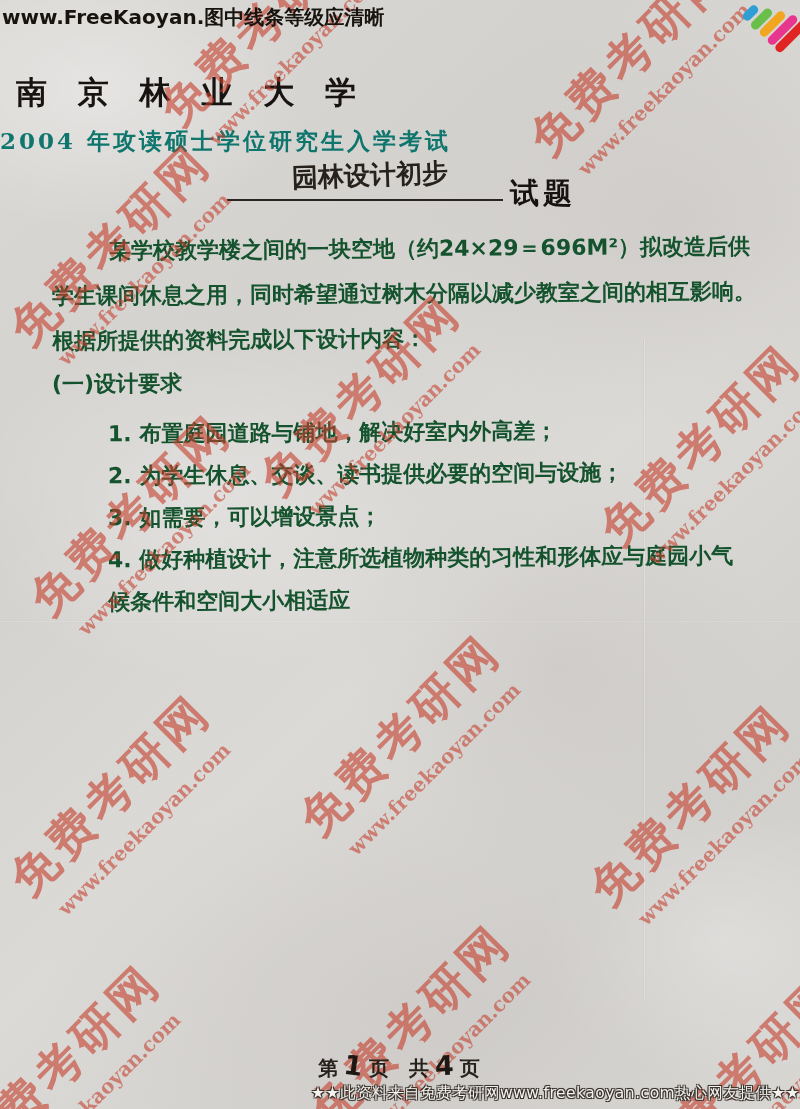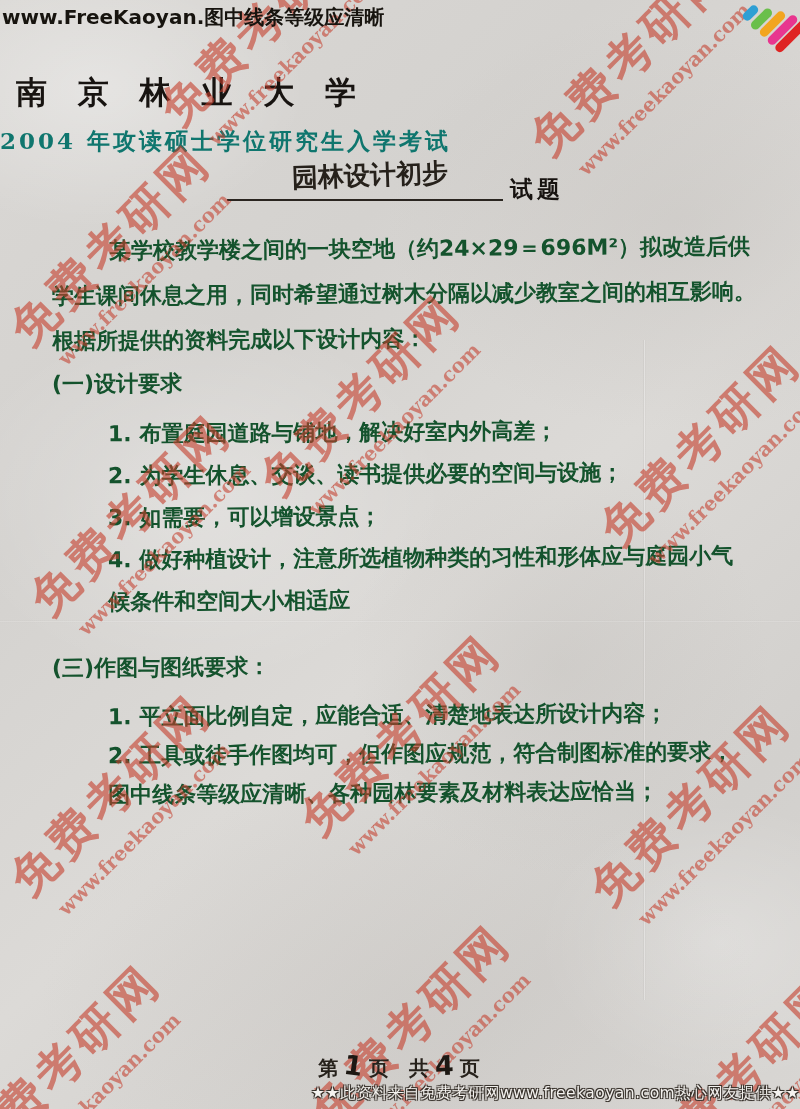--- a/index.html
+++ b/index.html
@@ -65,21 +65,21 @@
     font-family:"DejaVu Serif",serif;font-weight:bold;font-size:23px;letter-spacing:3px;color:#0f766e;
   }
   .subject-row{position:absolute;left:0;top:158px;width:800px;height:52px;z-index:2;}
   .subject-underline{position:absolute;left:227px;top:41px;width:276px;border-bottom:2px solid #2a2520;}
   .subject-text{
     position:absolute;left:255px;top:0px;width:230px;text-align:center;
     font-size:26px;font-weight:bold;color:#26211b;transform:rotate(-2deg);
   }
   .paper-type{
     position:absolute;left:510px;top:16px;
-    font-family:"DejaVu Serif",serif;font-weight:bold;font-size:23px;letter-spacing:4px;color:#171310;
+    font-family:"DejaVu Serif",serif;font-weight:bold;font-size:29px;letter-spacing:4px;color:#171310;
   }
 
   
   .content{
     position:absolute;left:52px;top:226px;width:712px;z-index:2;
     font-size:22px;color:#14532d;font-weight:bold;
   }
   .content .hand{transform:rotate(-0.4deg);}
   .intro{line-height:45px;text-indent:2.6em;margin:0;}
   .sec-heading{font-size:22px;line-height:34px;margin:0;}
@@ -191,26 +191,19 @@
     <p class="sec-heading sec1-h hand">(一)设计要求</p>
     <ul class="sec-items">
       <li class="hand">1. 布置庭园道路与铺地，解决好室内外高差；</li>
       <li class="hand">2. 为学生休息、交谈、读书提供必要的空间与设施；</li>
       <li class="hand">3. 如需要，可以增设景点；</li>
       <li class="hand">4. 做好种植设计，注意所选植物种类的习性和形体应与庭园小气候条件和空间大小相适应</li>
     </ul>
   </div>
 
 
-  <div class="sec3">
-    <p class="sec-heading sec3-h hand">(三)作图与图纸要求：</p>
-    <ul class="sec-items">
-      <li class="hand">1. 平立面比例自定，应能合适、清楚地表达所设计内容；</li>
-      <li class="hand">2. 工具或徒手作图均可，但作图应规范，符合制图标准的要求，图中线条等级应清晰、各种园林要素及材料表达应恰当；</li>
-    </ul>
-  </div>
 </div>
 
 <div class="page-footer">
   <span>第</span><span class="num">1</span><span>页</span><span class="gap"></span><span>共</span><span class="num num-total">4</span><span>页</span>
 </div>
 
 <div class="credit-line">★★此资料来自免费考研网www.freekaoyan.com热心网友提供★★</div>
 
 </body></html>

